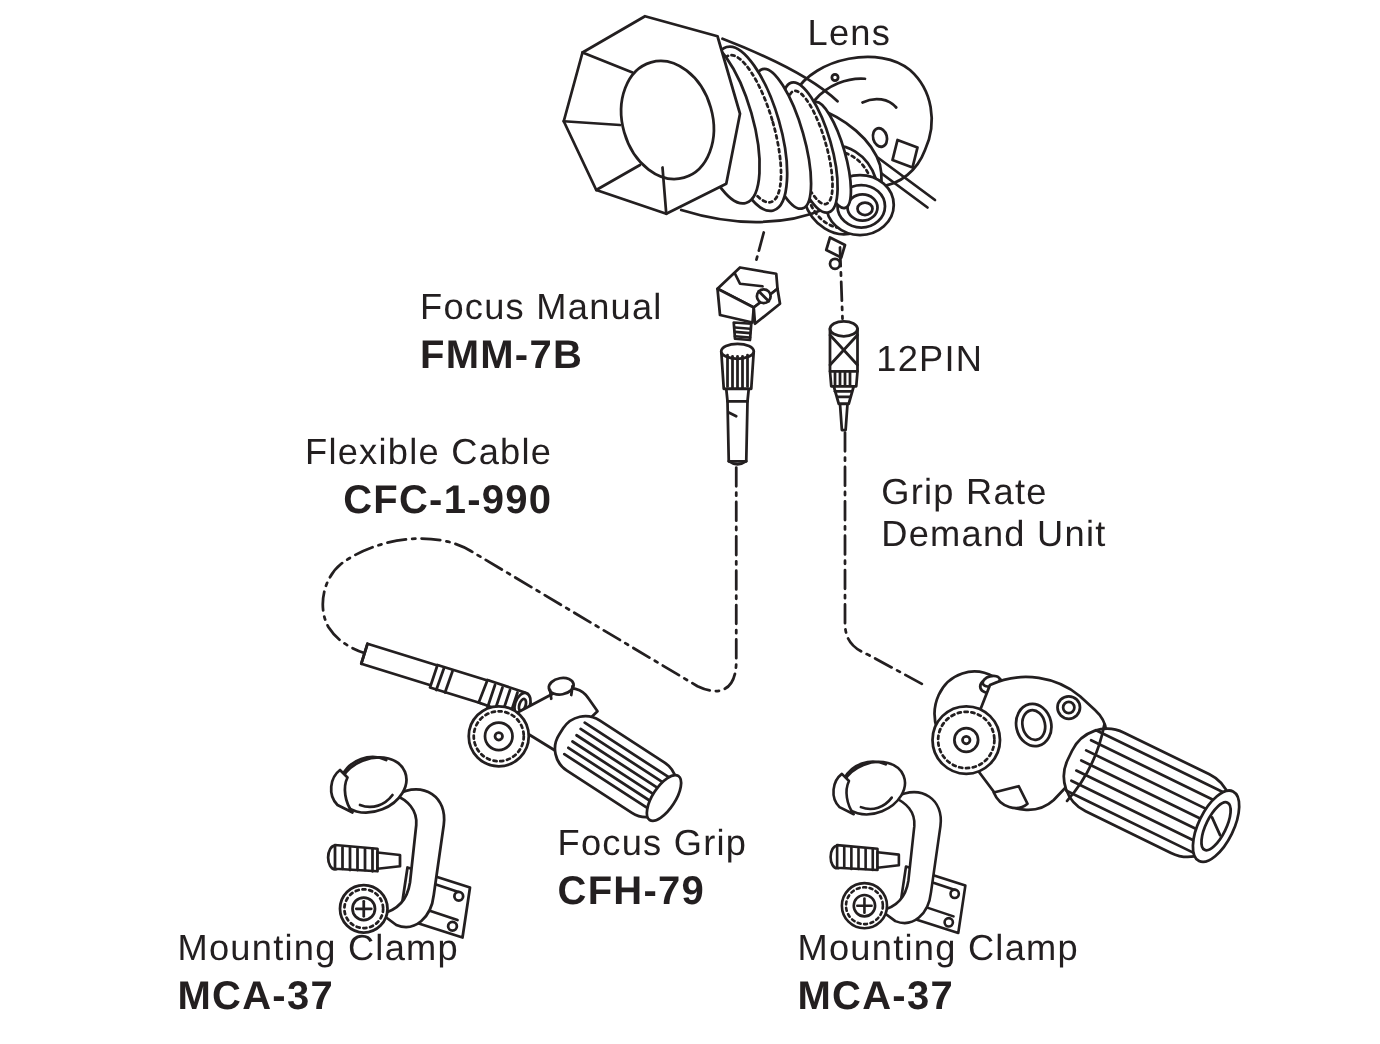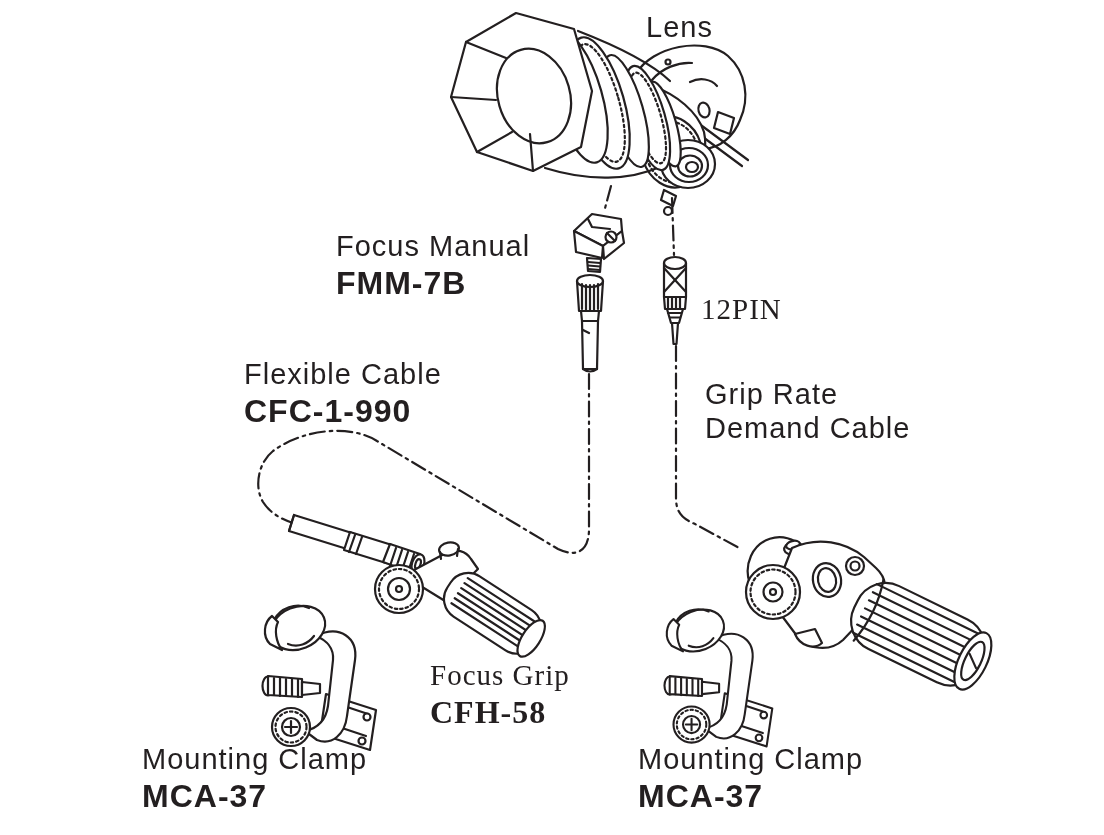--- a/index.html
+++ b/index.html
@@ -216,37 +216,37 @@
 
   <div class="label" style="left:646px; top:10px;">
     <div class="l1">Lens</div>
   </div>
 
   <div class="label" style="left:336px; top:209px;margin-top:20px;">
     <div class="l1">Focus Manual</div>
     <div class="model">FMM-7B</div>
   </div>
 
-  <div class="label" style="left:701px; top:292px;font-family:Liberation Serif, serif;">
+  <div class="label" style="left:701px; top:271px;">
     <div class="l1">12PIN</div>
   </div>
 
-  <div class="label" style="left:244px; top:357px;">
+  <div class="label" style="left:244px; top:345px;text-align:right;">
     <div class="l1">Flexible Cable</div>
     <div class="model">CFC-1-990</div>
   </div>
 
   <div class="label" style="left:705px; top:377px;">
     <div class="l1">Grip Rate</div>
-    <div class="l1">Demand Cable</div>
-  </div>
-
-  <div class="label" style="left:430px; top:658px;font-family:Liberation Serif, serif;">
+    <div class="l1">Demand Unit</div>
+  </div>
+
+  <div class="label" style="left:446px; top:658px;">
     <div class="l1">Focus Grip</div>
-    <div class="model">CFH-58</div>
+    <div class="model">CFH-79</div>
   </div>
 
   <div class="label" style="left:142px; top:742px;">
     <div class="l1">Mounting Clamp</div>
     <div class="model">MCA-37</div>
   </div>
 
   <div class="label" style="left:638px; top:742px;">
     <div class="l1">Mounting Clamp</div>
     <div class="model">MCA-37</div>

